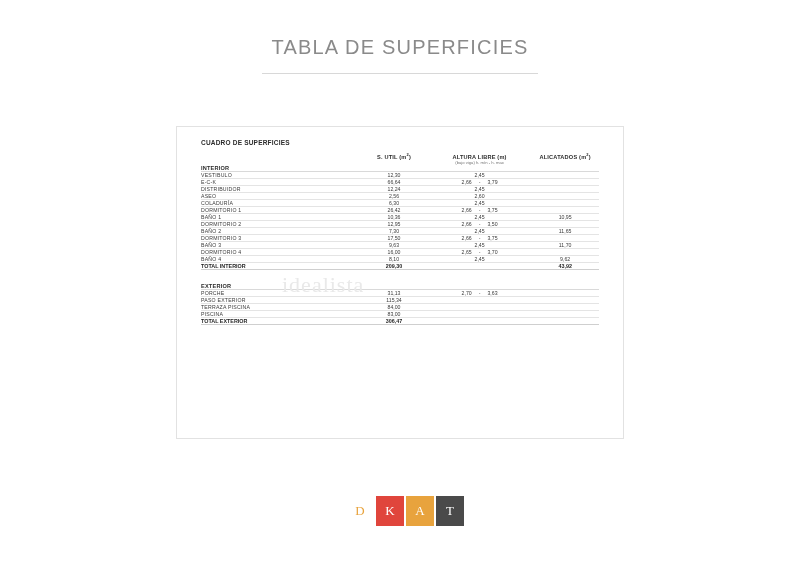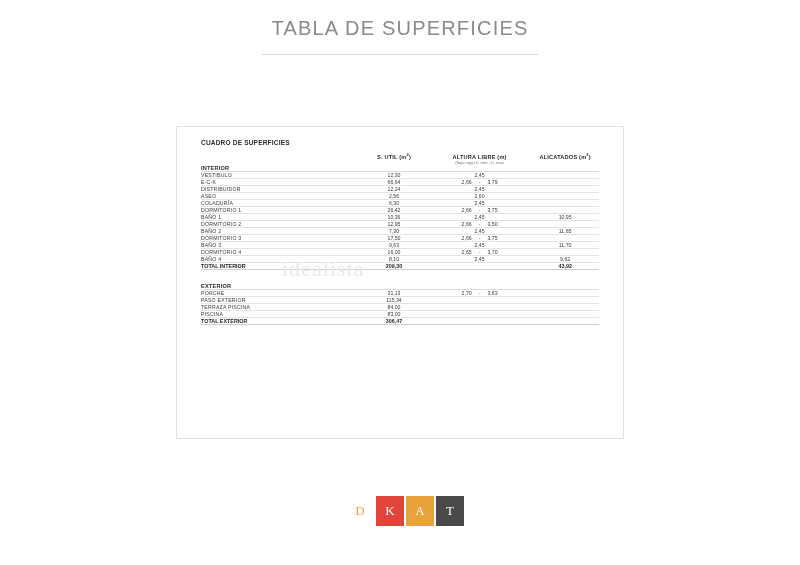--- a/index.html
+++ b/index.html
@@ -13,21 +13,21 @@
     font-family: "Liberation Sans", sans-serif;
     color: #333333;
     position: relative;
     overflow: hidden;
   }
 
   
   .title-wrap {
     position: absolute;
     left: 262px;
-    top: 17px;
+    top: 36px;
     width: 276px;
     text-align: center;
   }
   .doc-title {
     font-size: 20px;
     letter-spacing: 1.2px;
     color: #8a8a8a;
     font-weight: 400;
     white-space: nowrap;
   }
@@ -128,21 +128,21 @@
     white-space: nowrap;
   }
   .alt-dash { padding: 0 7px; color: #555; }
 
   .gap-row td { height: 13px; border: none; }
 
   
   .watermark {
     position: absolute;
     left: 282px;
-    top: 256px;
+    top: 272px;
     font-size: 22px;
     color: #e9e9e9;
     letter-spacing: 1px;
     font-family: "Liberation Serif", serif;
     pointer-events: none;
     user-select: none;
     white-space: nowrap;
   }
 
   

